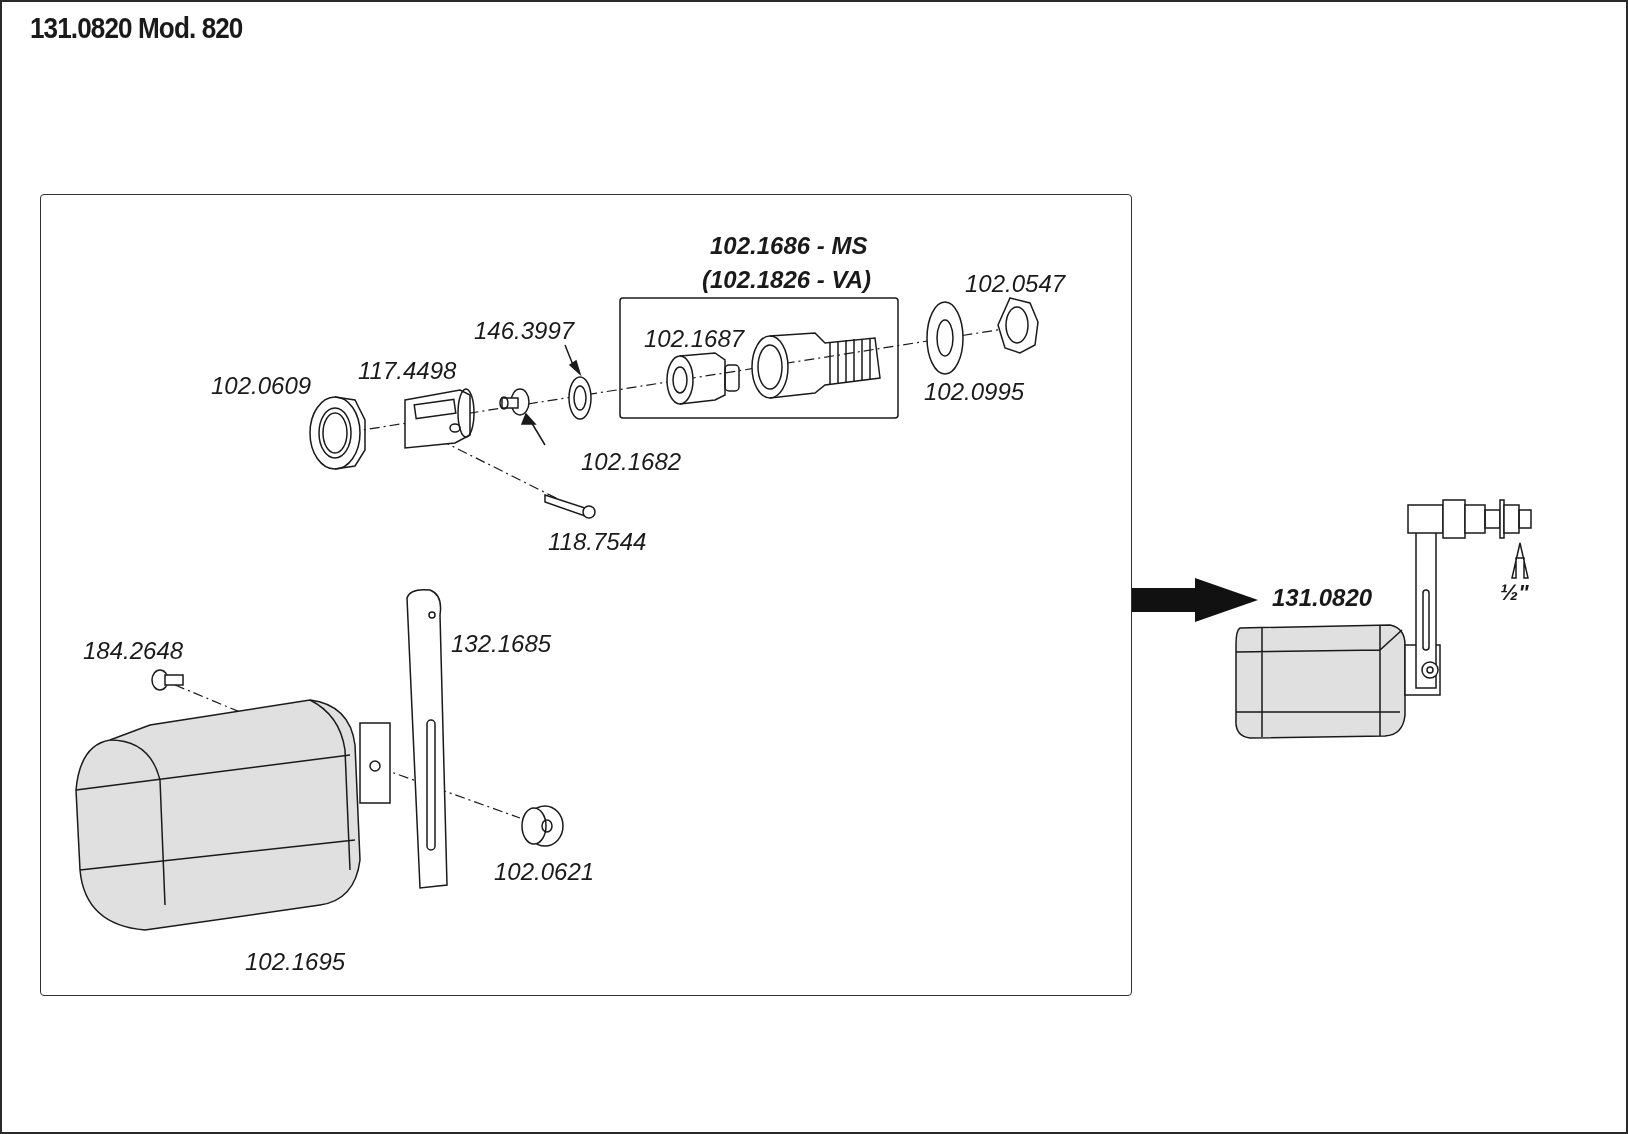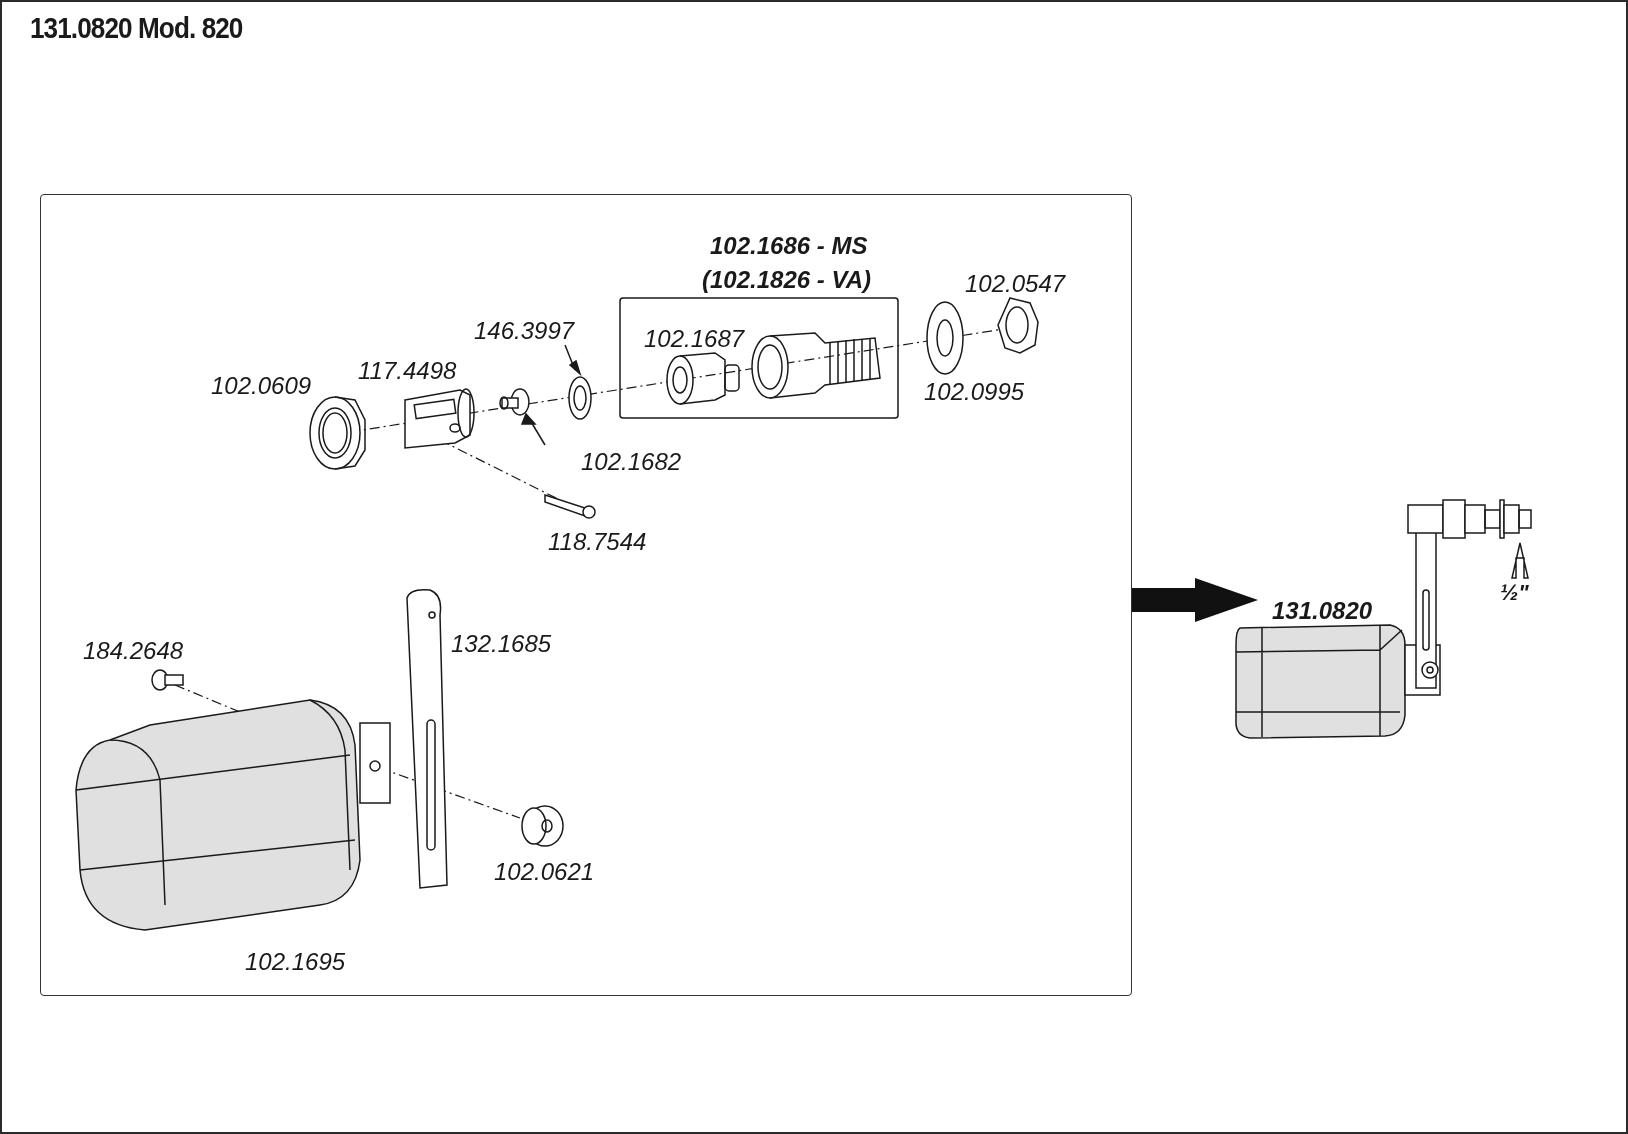--- a/index.html
+++ b/index.html
@@ -149,14 +149,14 @@
 <div class="lbl" style="left:545px;top:448px;margin-left:36px;">102.1682</div>
 <div class="lbl" style="left:644px;top:325px;">102.1687</div>
 <div class="lbl" style="left:924px;top:378px;">102.0995</div>
 <div class="lbl" style="left:965px;top:270px;">102.0547</div>
 <div class="lbl" style="left:548px;top:528px;">118.7544</div>
 <div class="lbl" style="left:451px;top:630px;">132.1685</div>
 <div class="lbl" style="left:83px;top:637px;">184.2648</div>
 <div class="lbl" style="left:494px;top:858px;text-align:center;">102.0621</div>
 <div class="lbl" style="left:245px;top:948px;">102.1695</div>
 
-<div class="lbl bold" style="left:1272px;top:584px;margin-top:13px;">131.0820</div>
+<div class="lbl bold" style="left:1272px;top:584px;">131.0820</div>
 <div class="lbl bold" style="left:1500px;top:580px;font-size:22px;">½"</div>
 
 </body></html>

